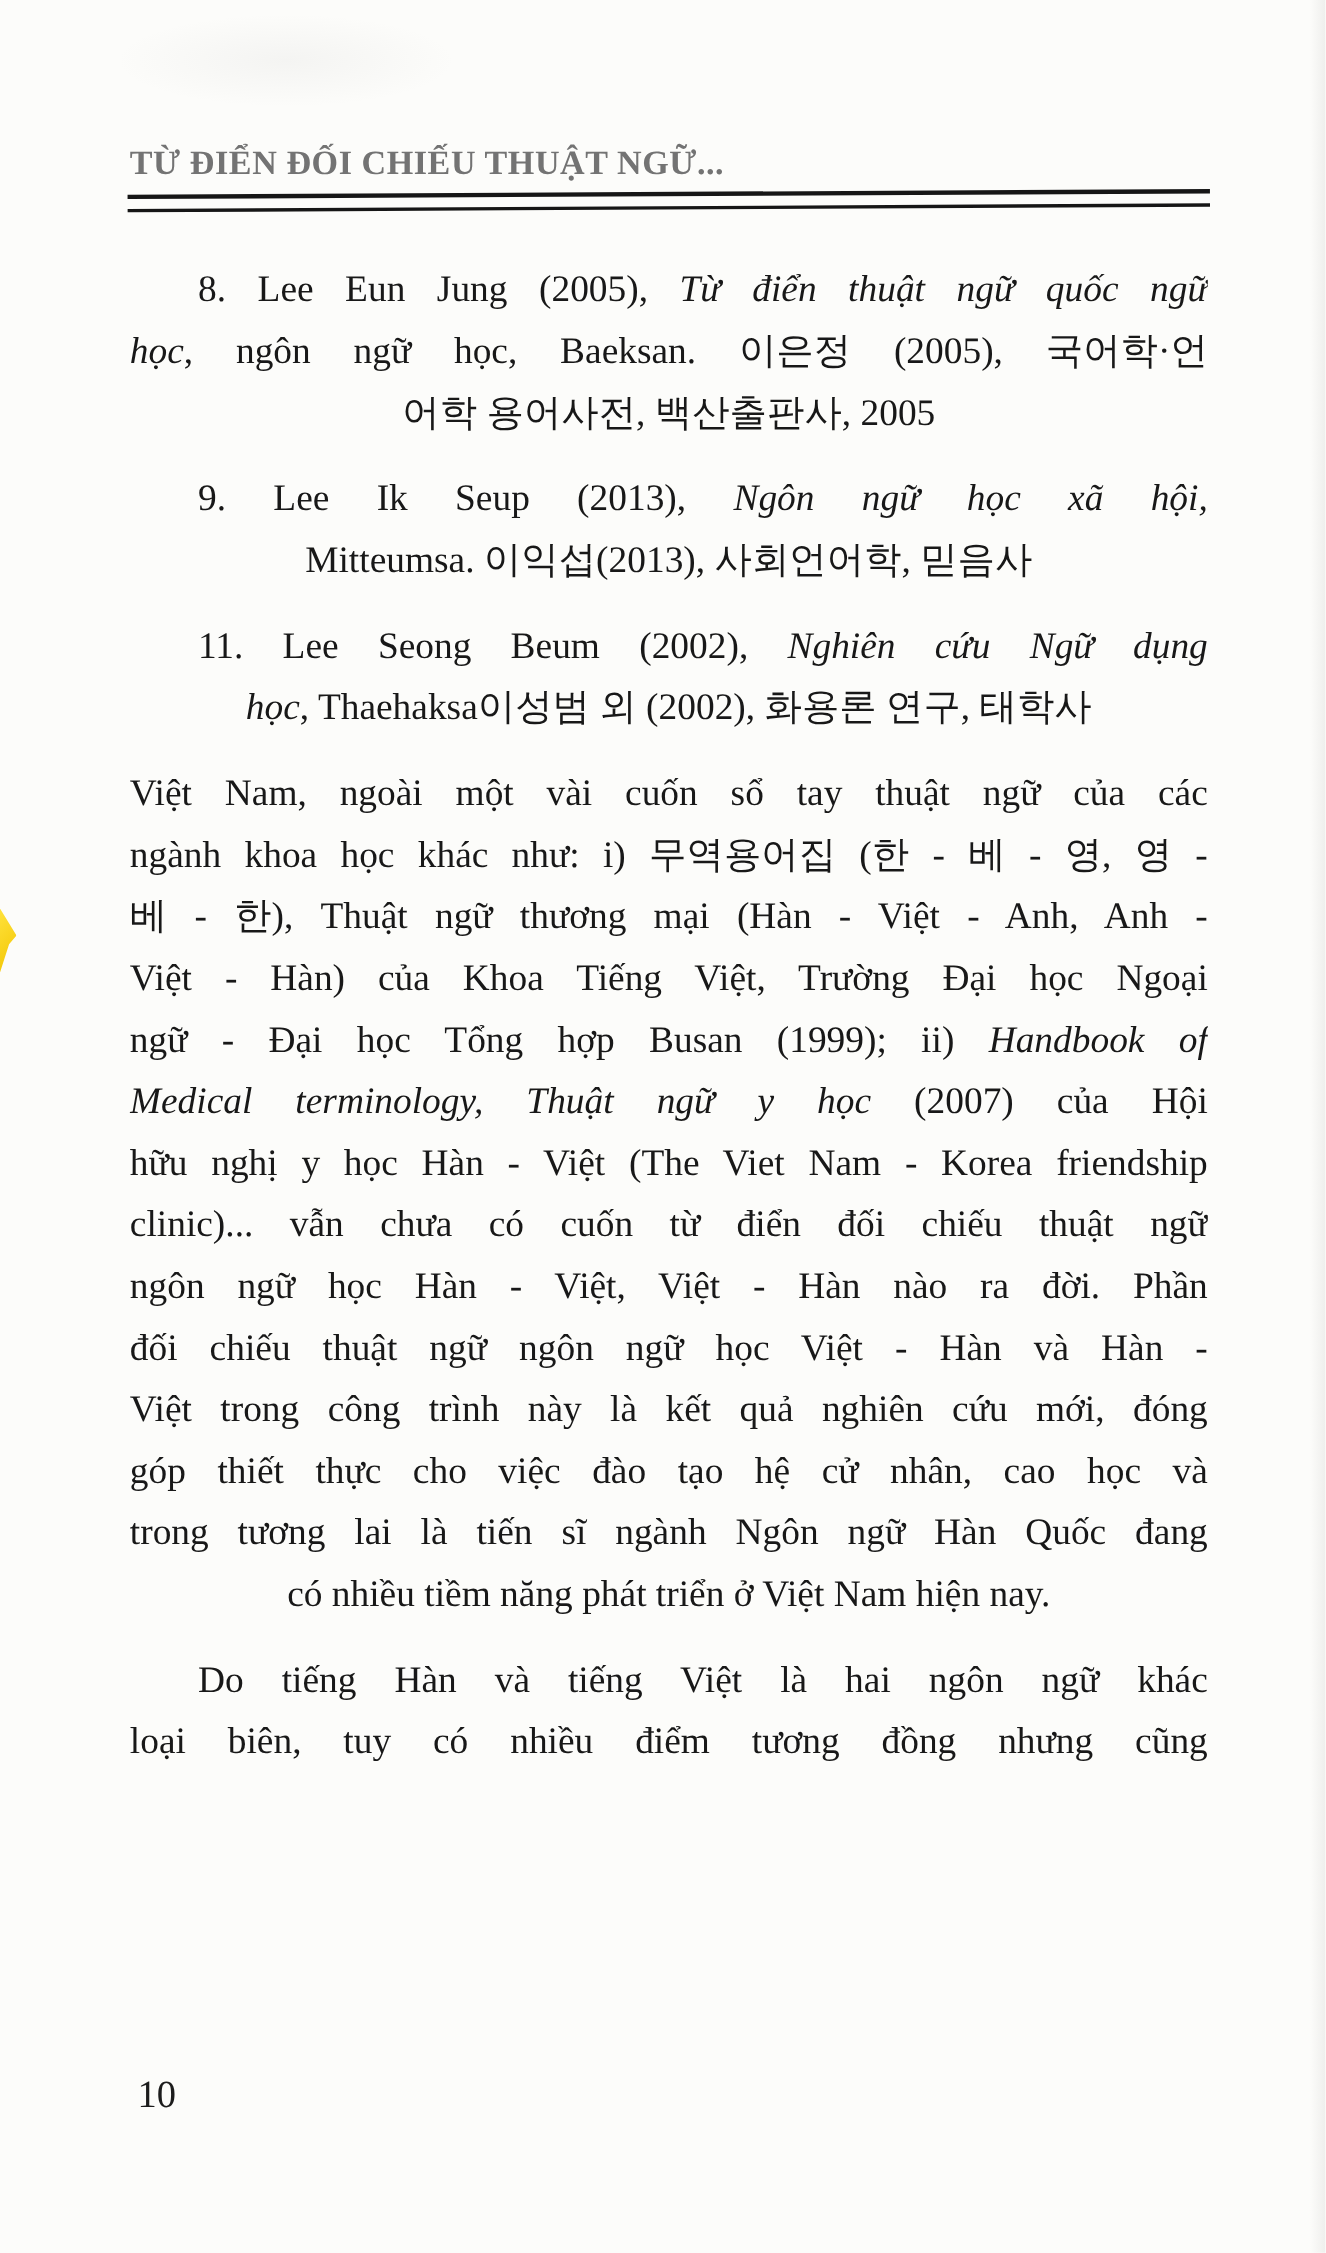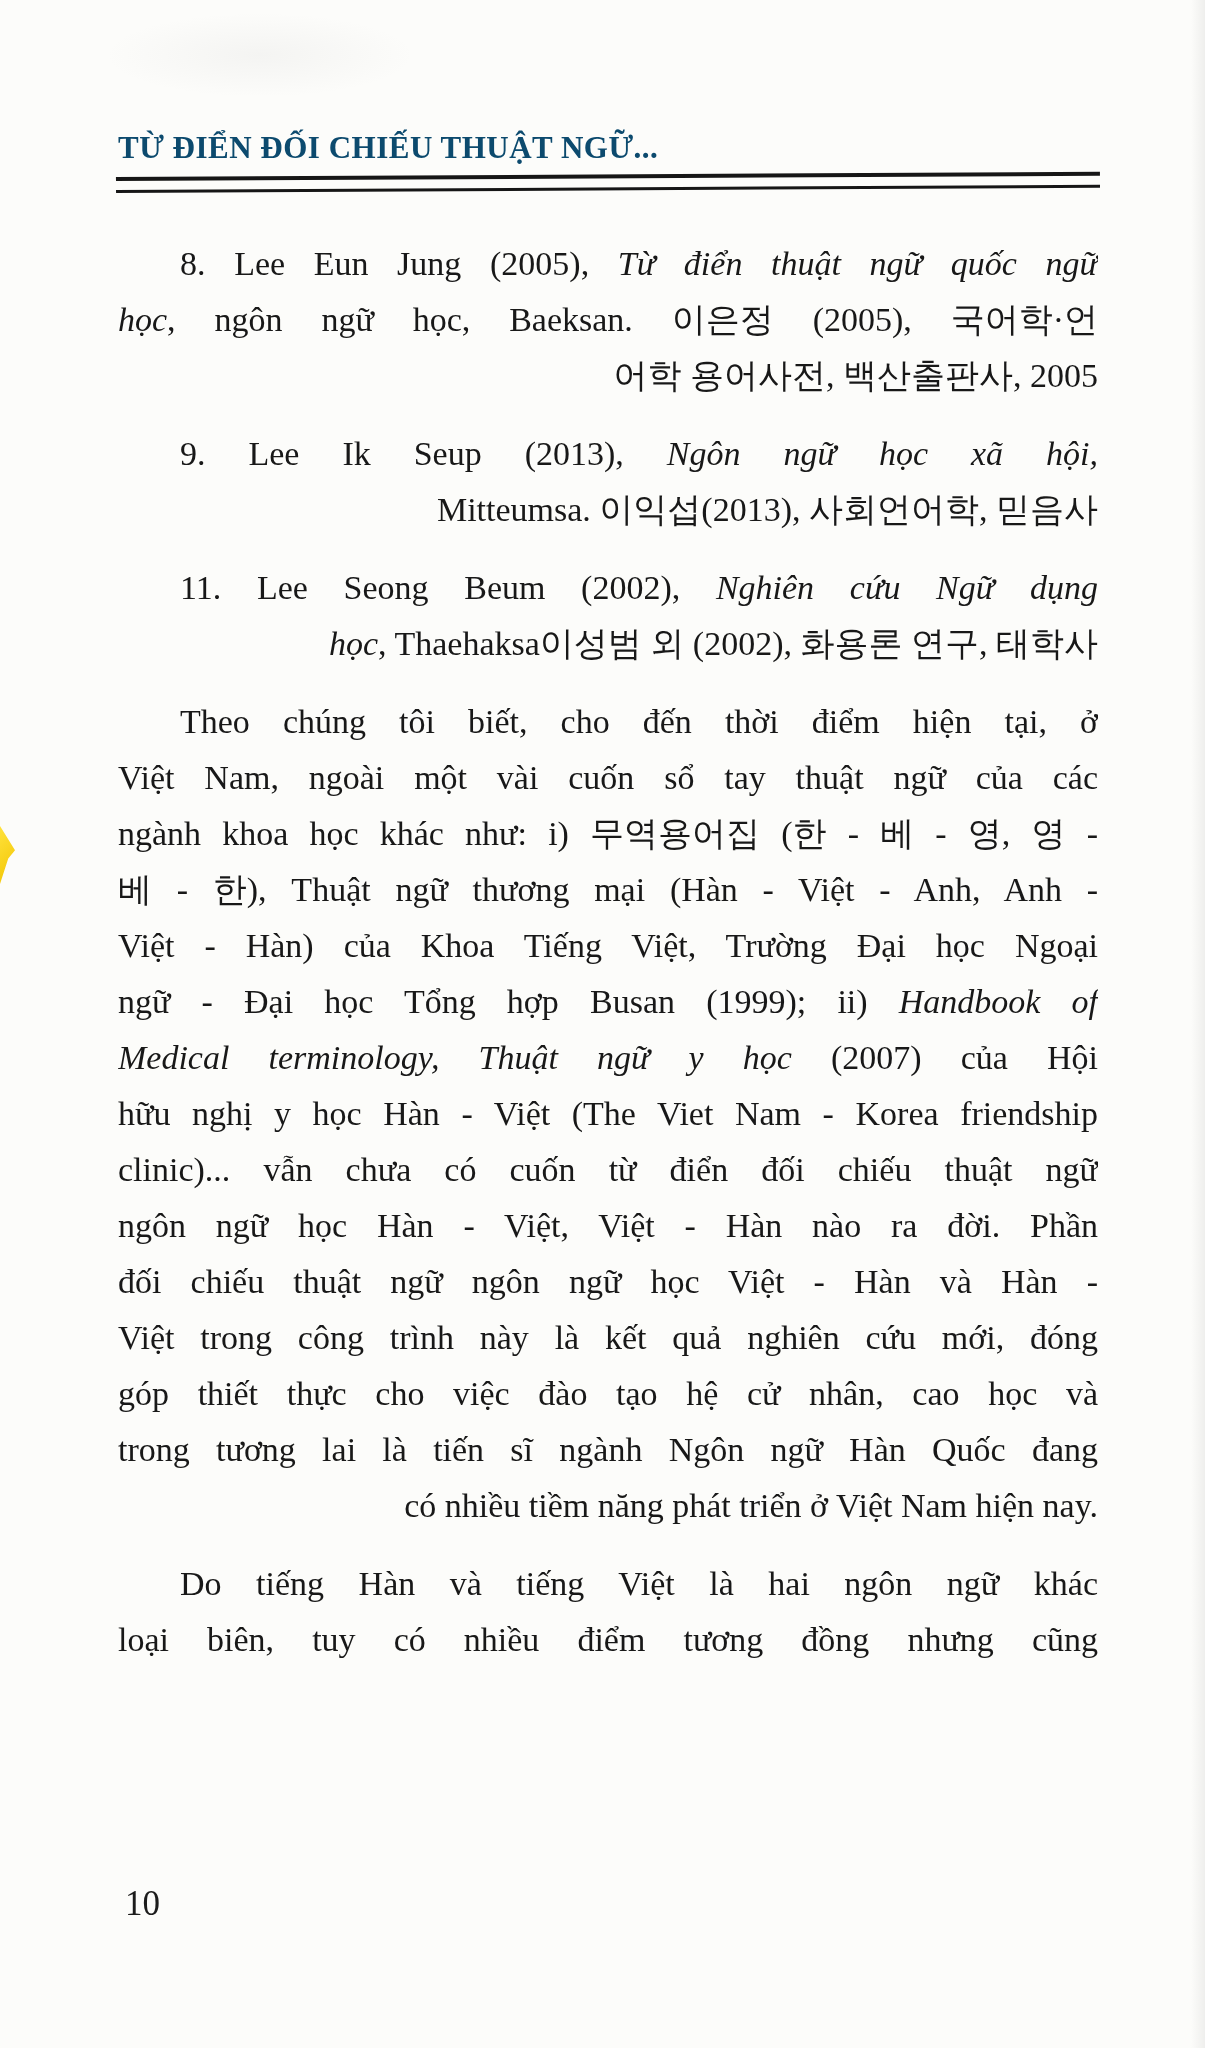--- a/index.html
+++ b/index.html
@@ -14,34 +14,34 @@
   
   .scan-shade{
     position:absolute;inset:0;pointer-events:none;
     background:
       linear-gradient(to left, rgba(120,120,120,.10), rgba(120,120,120,0) 14px),
       radial-gradient(220px 60px at 260px 55px, rgba(150,150,150,.08), rgba(150,150,150,0) 70%);
   }
   .header-title{
     position:absolute;left:118px;top:130px;
     font-size:31px;font-weight:bold;letter-spacing:.5px;
-    white-space:nowrap;color:#0c4a6e;
+    white-space:nowrap;color:#737373;
   }
   .header-rule{
     position:absolute;left:116px;top:177px;width:984px;height:9px;
     border-top:4px solid #161616;border-bottom:3px solid #161616;
     transform:rotate(-0.3deg);transform-origin:left center;
   }
   .page-body{
     position:absolute;left:118px;top:236px;width:980px;
   }
   .block + .block{margin-top:22px;}
   .line{
     font-size:34px;line-height:56px;height:56px;
-    overflow:hidden;text-align:right;
+    overflow:hidden;text-align:center;
   }
   .line.j{text-align:justify;text-align-last:justify;}
   .line.ind{text-indent:62px;}
   .it{font-style:italic;}
   .page-number{
     position:absolute;left:113px;top:1884px;
     font-size:35px;color:#1c1c1c;margin-left:12px;
   }
   .yellow-mark{
     position:absolute;left:0;top:826px;width:15px;height:58px;
@@ -68,21 +68,20 @@
     </div>
     <div class="block">
       <div class="line j ind"><span>9. Lee Ik Seup (2013), </span><span class="it">Ngôn ngữ học xã hội,</span></div>
       <div class="line"><span>Mitteumsa. 이익섭(2013), 사회언어학, 믿음사</span></div>
     </div>
     <div class="block">
       <div class="line j ind"><span>11. Lee Seong Beum (2002), </span><span class="it">Nghiên cứu Ngữ dụng</span></div>
       <div class="line"><span class="it">học</span><span>, Thaehaksa이성범 외 (2002), 화용론 연구, 태학사</span></div>
     </div>
     <div class="block">
-      <div class="line j ind"><span>Theo chúng tôi biết, cho đến thời điểm hiện tại, ở</span></div>
       <div class="line j"><span>Việt Nam, ngoài một vài cuốn sổ tay thuật ngữ của các</span></div>
       <div class="line j"><span>ngành khoa học khác như: i) 무역용어집 (한 - 베 - 영, 영 -</span></div>
       <div class="line j"><span>베 - 한), Thuật ngữ thương mại (Hàn - Việt - Anh, Anh -</span></div>
       <div class="line j"><span>Việt - Hàn) của Khoa Tiếng Việt, Trường Đại học Ngoại</span></div>
       <div class="line j"><span>ngữ - Đại học Tổng hợp Busan (1999); ii) </span><span class="it">Handbook of</span></div>
       <div class="line j"><span class="it">Medical terminology, Thuật ngữ y học</span><span> (2007) của Hội</span></div>
       <div class="line j"><span>hữu nghị y học Hàn - Việt (The Viet Nam - Korea friendship</span></div>
       <div class="line j"><span>clinic)... vẫn chưa có cuốn từ điển đối chiếu thuật ngữ</span></div>
       <div class="line j"><span>ngôn ngữ học Hàn - Việt, Việt - Hàn nào ra đời. Phần</span></div>
       <div class="line j"><span>đối chiếu thuật ngữ ngôn ngữ học Việt - Hàn và Hàn -</span></div>

